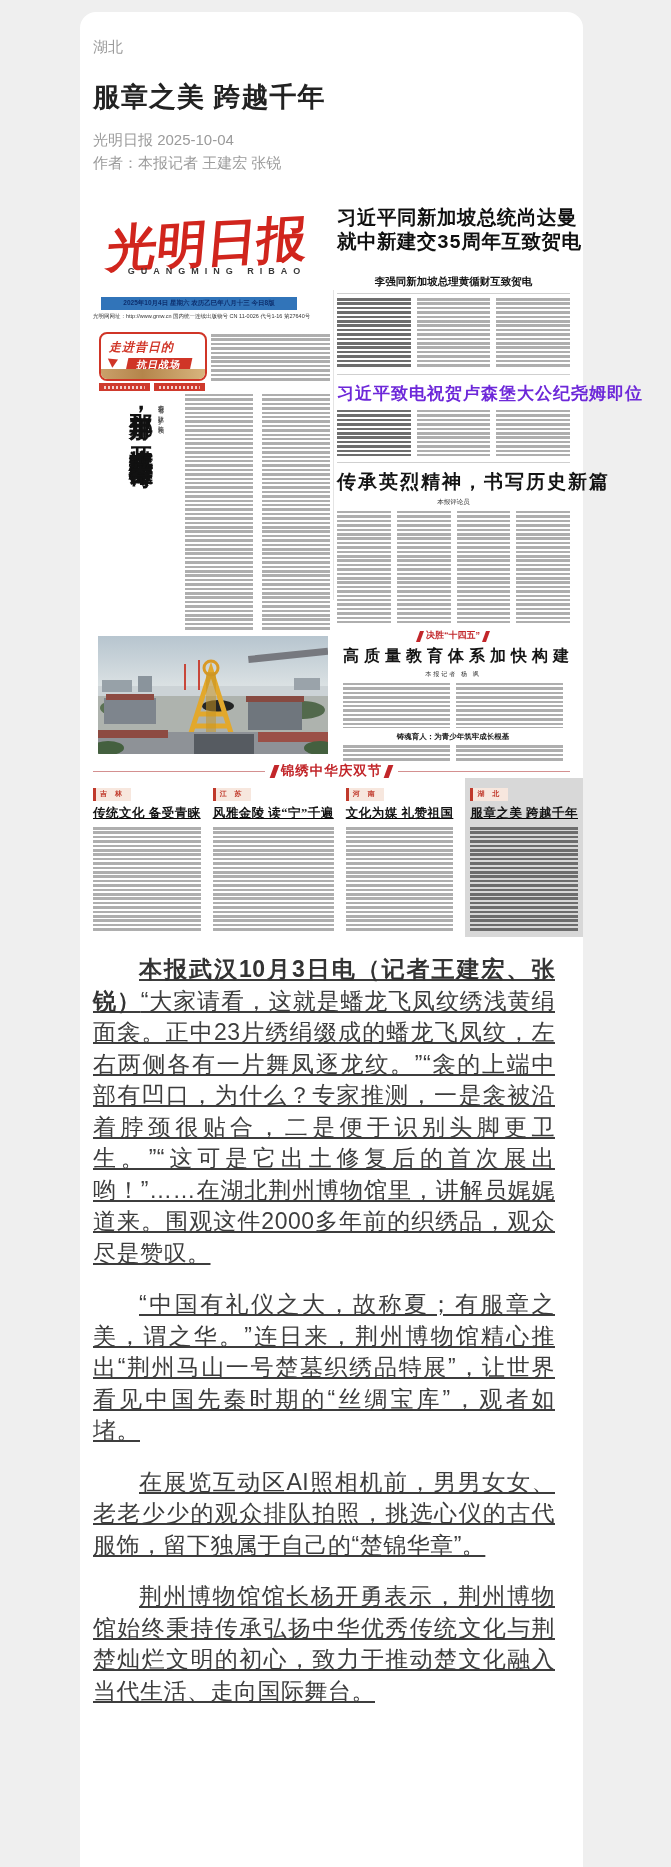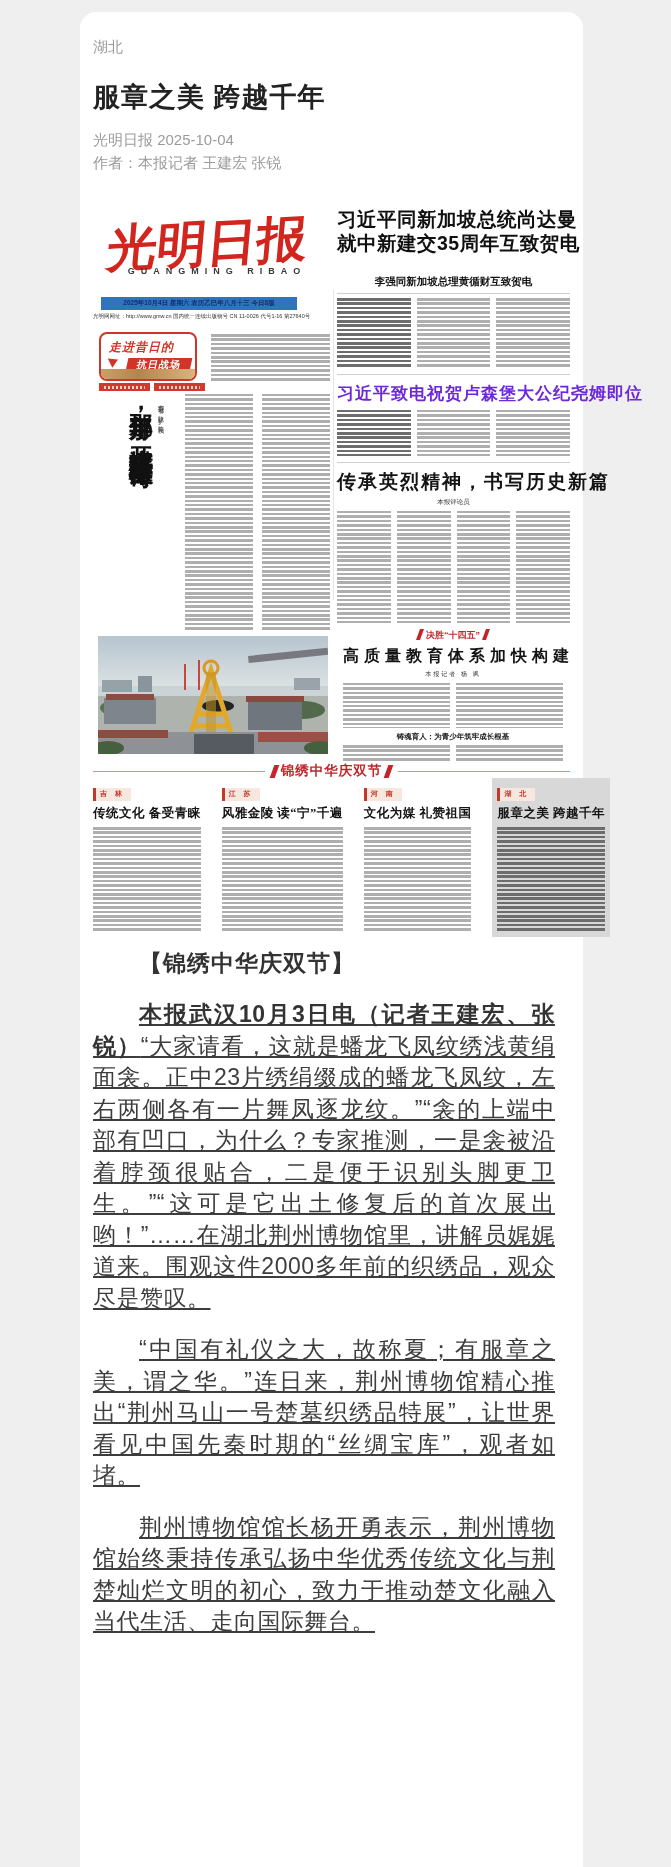--- a/index.html
+++ b/index.html
@@ -37,40 +37,40 @@
     background:#3174b9;color:#0d2f6e;font-weight:bold;font-size:6.5px;
     display:flex;align-items:center;justify-content:center;white-space:nowrap;
   }
   .np-infoline{
     position:absolute;left:0px;top:119px;width:212px;
     font-size:5.5px;color:#333;text-align:center;white-space:nowrap;
   }
   .np-right{position:absolute;left:244px;top:0;width:233px;}
   .np-h1{
     margin-top:14px;text-align:center;font-weight:bold;color:#101010;
-    font-size:19.5px;line-height:23.5px;letter-spacing:0.5px;white-space:nowrap;
+    font-size:19.5px;line-height:23.5px;letter-spacing:0.5px;white-space:nowrap;font-family:Liberation Mono, monospace;
   }
   .np-h1sub{margin-top:20px;text-align:center;font-weight:bold;font-size:10.5px;color:#111;}
   .np-rule{border:none;border-top:1px solid #cfcfcf;margin:4px 0;}
   .cols{display:flex;gap:6px;}
   .tx{background-image:repeating-linear-gradient(180deg,#9a9a9a 0,#9a9a9a 2.5px,transparent 2.5px,transparent 4.4px);opacity:.8;}
   .txd{background-image:repeating-linear-gradient(180deg,#6d6d6d 0,#6d6d6d 2.5px,transparent 2.5px,transparent 4.4px);}
   .np-h2{
     margin-top:7px;text-align:center;font-weight:bold;color:#6d28d9;
     font-size:17px;letter-spacing:1px;white-space:nowrap;
   }
   .np-h3{
     margin-top:6px;text-align:right;font-weight:bold;color:#141414;
     font-family:"Liberation Serif","DejaVu Serif",serif;
     font-size:19px;letter-spacing:2px;white-space:nowrap;
   }
   .np-h3by{margin-top:3px;text-align:center;font-size:6.5px;color:#333;}
 
   .promo{
-    position:absolute;left:6px;top:138px;width:98px;height:49px;
+    position:absolute;left:6px;top:138px;width:108px;height:49px;
     border:2px solid #d03527;border-radius:8px;background:#fff;overflow:hidden;
   }
   .promo-l1{margin:5px 0 0 8px;font-size:12px;font-weight:bold;color:#d03527;font-style:italic;letter-spacing:1px;}
   .promo-rib{
     margin:2px 0 0 26px;width:64px;height:13px;background:#d03527;color:#fff;
     font-size:10px;font-weight:bold;text-align:center;line-height:13px;
     transform:skewX(-12deg);letter-spacing:1px;
   }
   .promo-arrow{position:absolute;left:6px;top:22px;width:0;height:0;border-top:5px solid transparent;border-bottom:5px solid transparent;border-right:9px solid #d03527;transform:rotate(35deg);}
   .promo-strip{position:absolute;left:0;bottom:0;width:100%;height:10px;background:linear-gradient(90deg,#caa06a,#b4854b 40%,#d8b57e);}
@@ -89,32 +89,32 @@
     font-size:6px;color:#444;letter-spacing:1px;
   }
   .story-tx-top{position:absolute;left:118px;top:140px;width:119px;height:47px;}
   .story-cols{position:absolute;left:92px;top:200px;width:145px;height:238px;display:flex;gap:9px;}
   .story-cols div{flex:1;}
   .gutter{position:absolute;left:240px;top:96px;width:1px;height:310px;background:#e4e4e4;}
 
   .photo{position:absolute;left:5px;top:442px;width:230px;height:118px;}
 
   .edu{position:absolute;left:250px;top:435px;width:220px;}
-  .edu-tag{display:flex;align-items:flex-start;justify-content:center;gap:4px;font-size:9px;font-weight:bold;color:#c2262a;}
+  .edu-tag{display:flex;align-items:flex-end;justify-content:center;gap:4px;font-size:9px;font-weight:bold;color:#c2262a;}
   .rbar{display:inline-block;width:4px;height:11px;background:#c2262a;transform:skewX(-20deg);}
   .edu-h{margin-top:4px;text-align:center;font-weight:bold;color:#141414;font-family:"Liberation Serif","DejaVu Serif",serif;font-size:16px;letter-spacing:5px;white-space:nowrap;}
   .edu-by{margin-top:3px;text-align:center;font-size:6px;color:#333;letter-spacing:2px;}
   .edu-sub{margin-top:4px;text-align:center;font-size:7.5px;font-weight:bold;color:#1a1a1a;}
 
   .banner{position:absolute;left:0;top:568px;width:477px;display:flex;align-items:center;gap:7px;}
   .banner .line{flex:1;height:1px;background:#d49090;}
   .banner .btxt{font-size:13.5px;font-weight:bold;color:#c2262a;letter-spacing:1px;display:flex;align-items:center;gap:4px;white-space:nowrap;}
   .rbar2{display:inline-block;width:5px;height:13px;background:#c2262a;transform:skewX(-20deg);}
 
-  .four{position:absolute;left:0;top:588px;width:477px;display:flex;gap:21px;}
+  .four{position:absolute;left:0;top:588px;width:477px;display:flex;gap:12px;text-decoration:underline;}
   .fc{flex:1;position:relative;}
   .fc.hl{background:#d8d8d8;padding:4px 5px;margin:-4px -3px 0 0;}
   .fc-label{
     display:inline-block;background:#f7e7de;color:#c0392b;font-size:7px;font-weight:bold;
     letter-spacing:3px;padding:1.5px 6px 1.5px 4px;border-left:3px solid #c0392b;
   }
   .fc-h{margin-top:4px;text-align:center;font-weight:bold;font-size:12.5px;letter-spacing:0.5px;color:#141414;
     font-family:"Liberation Serif","DejaVu Serif",serif;white-space:nowrap;}
   .fc-tx{margin-top:5px;height:106px;}
 
@@ -277,19 +277,19 @@
         <div class="fc-tx tx"></div>
       </div>
       <div class="fc hl">
         <span class="fc-label">湖 北</span>
         <div class="fc-h">服章之美 跨越千年</div>
         <div class="fc-tx txd"></div>
       </div>
     </div>
   </div>
 
-  <div class="sect-head">【锦绣中华庆双节】</div>
 
   <p class="para"><b>本报武汉10月3日电（记者王建宏、张锐）</b><span>“大家请看，这就是蟠龙飞凤纹绣浅黄绢面衾。正中23片绣绢缀成的蟠龙飞凤纹，左右两侧各有一片舞凤逐龙纹。”“衾的上端中部有凹口，为什么？专家推测，一是衾被沿着脖颈很贴合，二是便于识别头脚更卫生。”“这可是它出土修复后的首次展出哟！”……在湖北荆州博物馆里，讲解员娓娓道来。围观这件2000多年前的织绣品，观众尽是赞叹。</span></p>
   <p class="para">“中国有礼仪之大，故称夏；有服章之美，谓之华。”连日来，荆州博物馆精心推出“荆州马山一号楚墓织绣品特展”，让世界看见中国先秦时期的“丝绸宝库”，观者如堵。</p>
+  <p class="para">在展览互动区AI照相机前，男男女女、老老少少的观众排队拍照，挑选心仪的古代服饰，留下独属于自己的“楚锦华章”。</p>
   <p class="para">荆州博物馆馆长杨开勇表示，荆州博物馆始终秉持传承弘扬中华优秀传统文化与荆楚灿烂文明的初心，致力于推动楚文化融入当代生活、走向国际舞台。</p>
 
 </div>
 
 </body></html>

